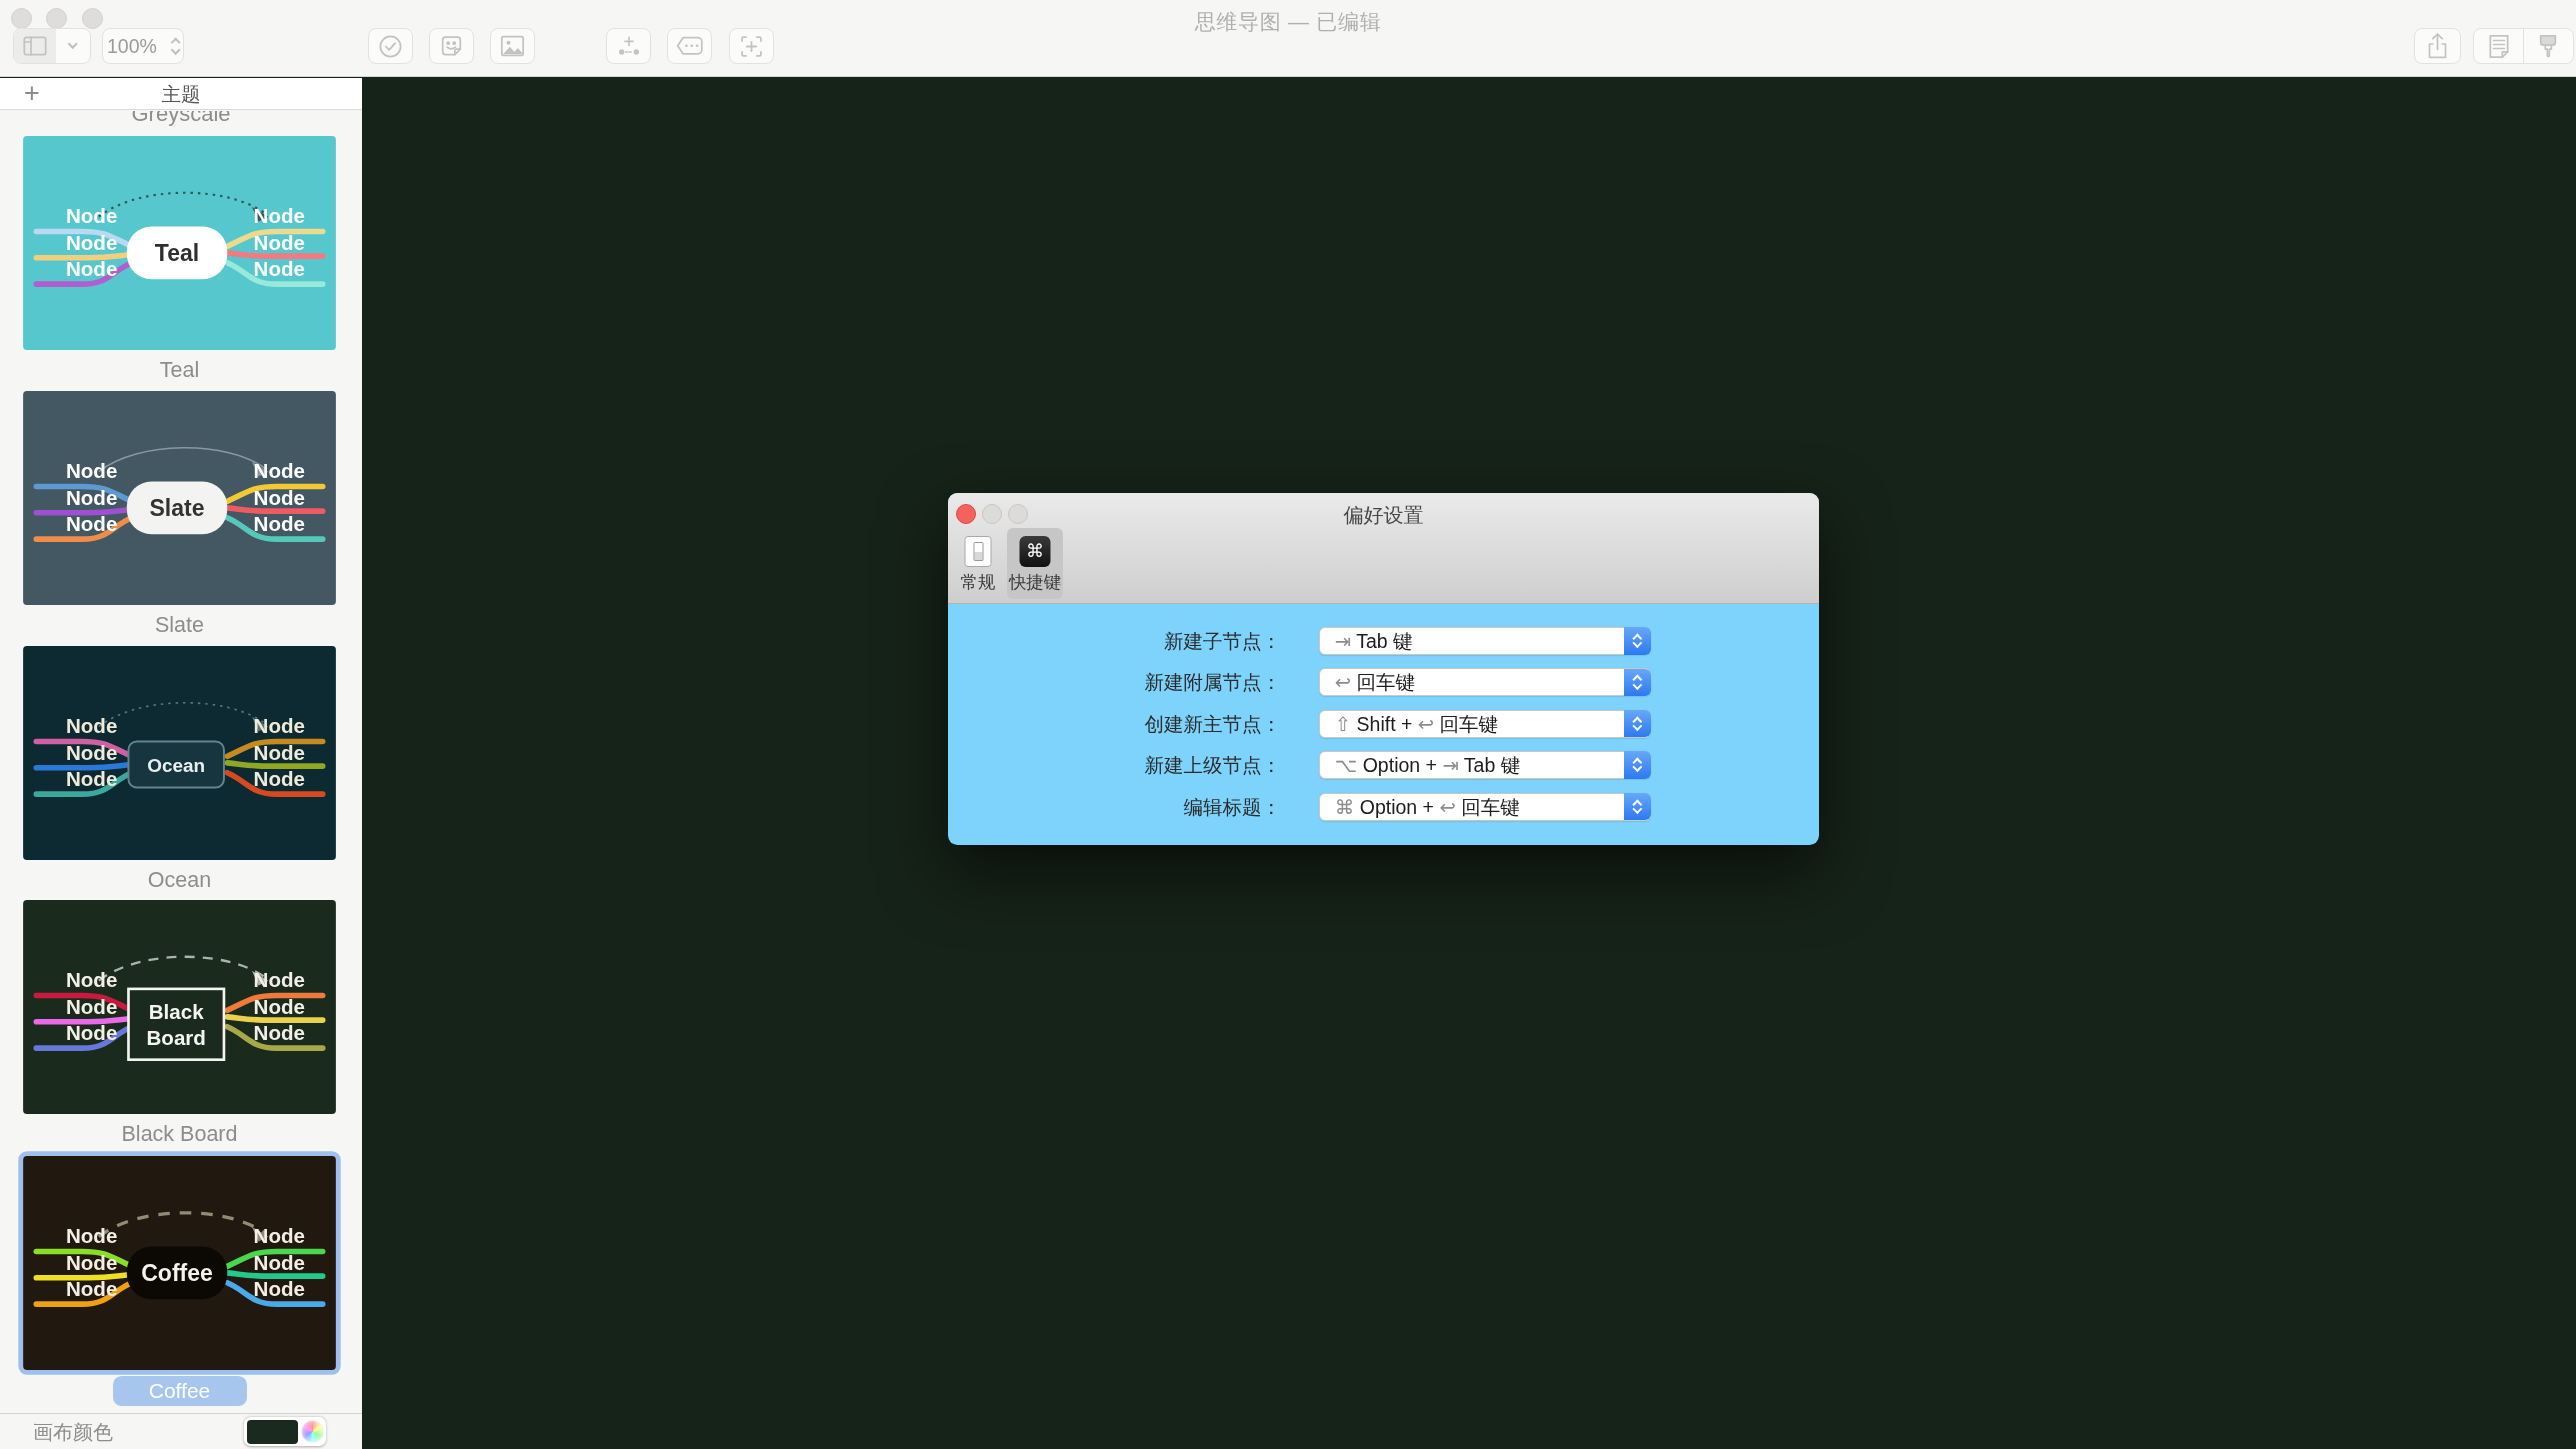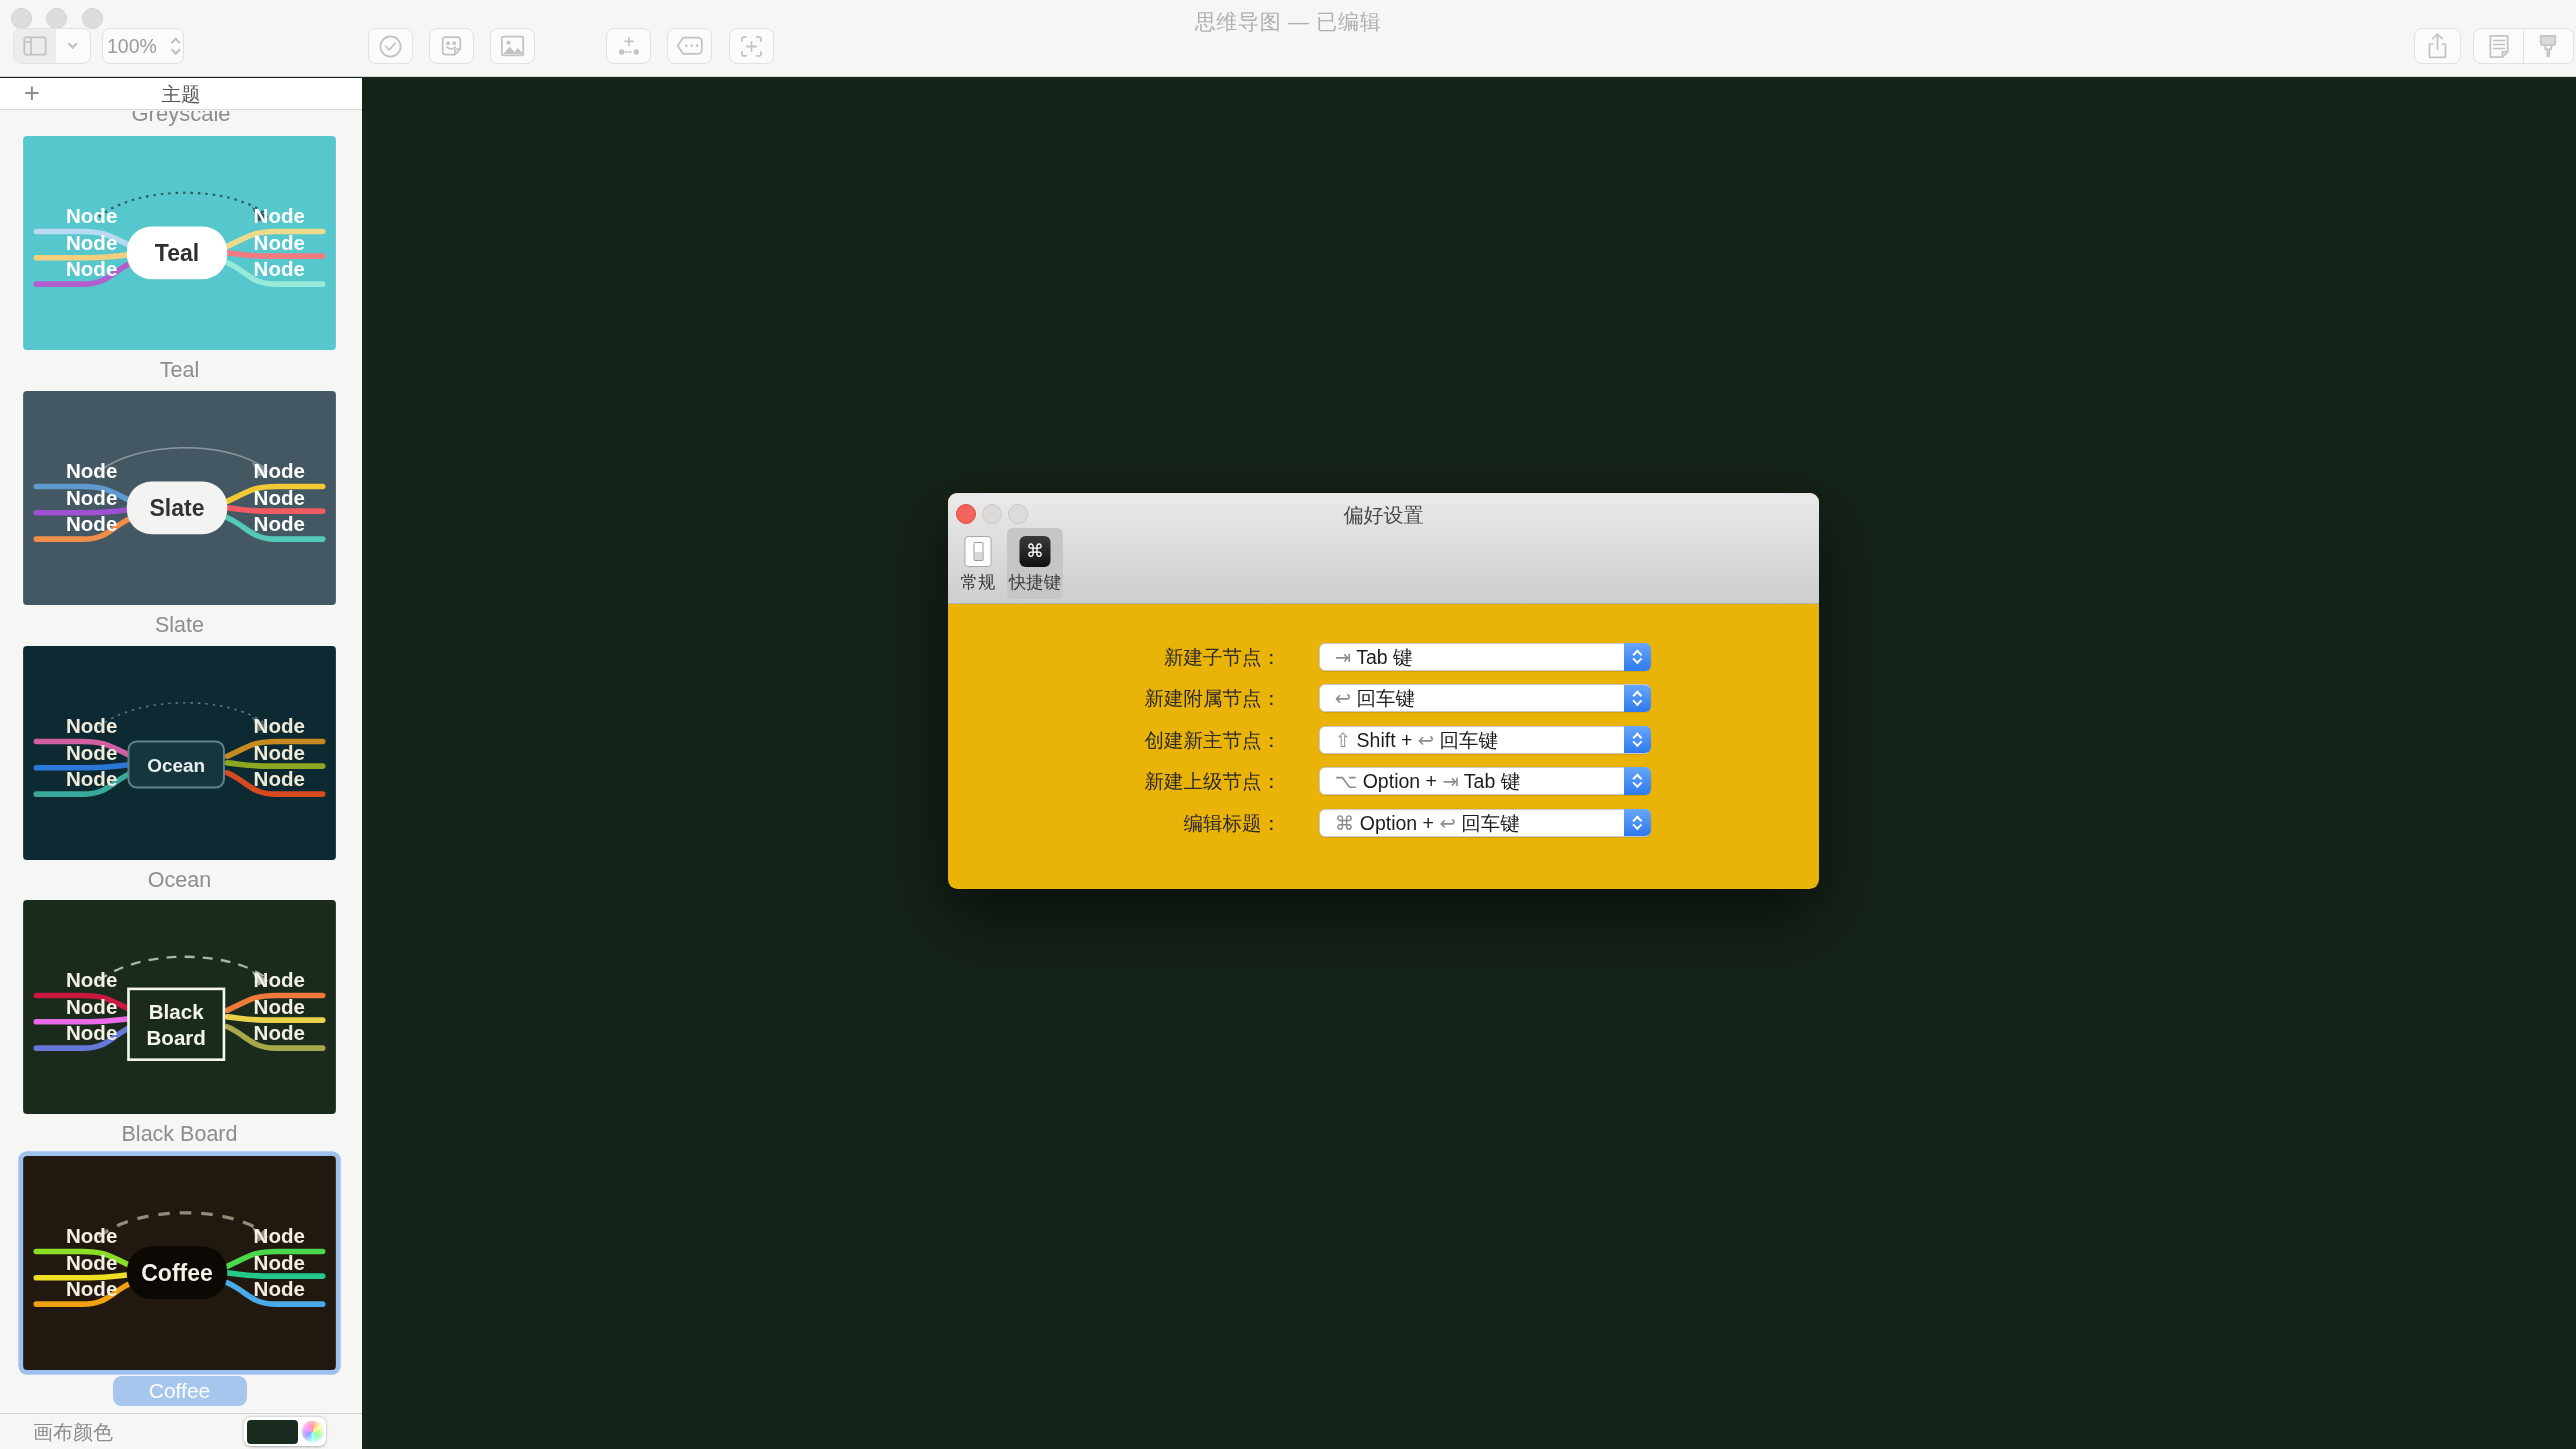--- a/index.html
+++ b/index.html
@@ -49,40 +49,40 @@
     border-top:0.7px solid #d2d2d1;}
   .canvas-color-label{position:absolute;left:33px;top:0;line-height:36px;font-size:20px;color:#8e8e8e;}
   .color-well{position:absolute;left:244px;top:3.4px;width:82px;height:29px;background:#fff;
     border-radius:6.7px;box-shadow:0 0.7px 2.7px rgba(0,0,0,.3);display:flex;align-items:center;}
   .swatch{width:51px;height:23.5px;margin-left:2.7px;border-radius:4px;}
   .wheel{width:21px;height:21px;border-radius:50%;margin-left:4px;
     background:conic-gradient(#f99,#ff9,#9f9,#9ff,#99f,#f9f,#f99);
     box-shadow:inset 0 0 5.4px rgba(255,255,255,.8),0 0 1.3px rgba(0,0,0,.3);}
 
   
-  .dialog{position:absolute;left:948px;top:493px;width:871px;height:396px;border-radius:9.4px;
-    background:#eab308;box-shadow:0 27px 67px rgba(0,0,0,.6),0 0 0.7px rgba(0,0,0,.5);z-index:10;overflow:hidden;}
+  .dialog{position:absolute;left:948px;top:493px;width:871px;height:352px;border-radius:9.4px;
+    background:#7dd3fc;box-shadow:0 27px 67px rgba(0,0,0,.6),0 0 0.7px rgba(0,0,0,.5);z-index:10;overflow:hidden;}
   .dlg-head{position:absolute;top:0;left:0;right:0;height:111px;
     background:linear-gradient(#eaeaea,#cecece);border-bottom:0.7px solid #b1b1b0;}
   .dlg-traffic{position:absolute;top:10.7px;left:8px;display:flex;gap:6px;}
   .dlg-dot{width:20px;height:20px;border-radius:50%;}
   .dlg-close{background:#f4635b;border:0.7px solid #df4a42;}
   .dlg-gray{background:#dcdbda;border:0.7px solid #c8c7c6;}
   .dlg-title{position:absolute;top:9.4px;left:0;width:100%;text-align:center;font-size:20px;color:#484848;}
   .dlg-tab{position:absolute;top:35px;width:56px;height:71px;border-radius:6px;text-align:center;}
   .dlg-tab.sel{background:#c6c6c6;}
   .dlg-tab .tab-label{position:absolute;bottom:5.4px;left:-13.4px;right:-13.4px;font-size:17.4px;color:#3a3a3a;}
   .tab-icon{position:absolute;top:8px;left:50%;transform:translateX(-50%);}
   .switch-plate{width:27px;height:31px;background:#fdfdfd;border:0.7px solid #a9a9a8;border-radius:3.4px;
     display:flex;align-items:center;justify-content:center;}
   .switch-nub{width:10px;height:19px;border:0.7px solid #9a9a99;border-radius:1.3px;
     background:linear-gradient(#fff 0 50%,#d8d8d8 50% 100%);}
   .cmd-key{width:31px;height:31px;background:linear-gradient(#3a3a3a,#111);border-radius:6px;
     color:#fff;font-size:18px;line-height:31px;text-align:center;}
-  .dlg-rows{position:absolute;top:150px;left:0;right:0;}
+  .dlg-rows{position:absolute;top:134px;left:0;right:0;}
   .prefrow{display:flex;height:28px;margin-bottom:13.4px;}
   .prefrow .rlabel{width:333px;text-align:right;font-size:19.5px;color:#2b2b2b;line-height:28px;}
   .popup{position:relative;margin-left:38px;width:332px;height:28px;background:#fff;
     border:0.7px solid #c8c8c7;border-radius:6px;box-shadow:0 0.7px 1.3px rgba(0,0,0,.1);}
   .popup .ptext{position:absolute;left:14.8px;top:0;line-height:27px;font-size:19.5px;color:#1c1c1c;white-space:nowrap;}
   .popup .sym{color:#8c8c8c;}
   .pop-cap{position:absolute;right:-0.7px;top:-0.7px;bottom:-0.7px;width:27px;border-radius:0 6px 6px 0;
     background:linear-gradient(#68a7f8,#2d7af0);display:flex;flex-direction:column;
     align-items:center;justify-content:center;gap:4px;}
   .wchev{width:6.7px;height:6.7px;border-left:2.1px solid #fff;border-top:2.1px solid #fff;}

